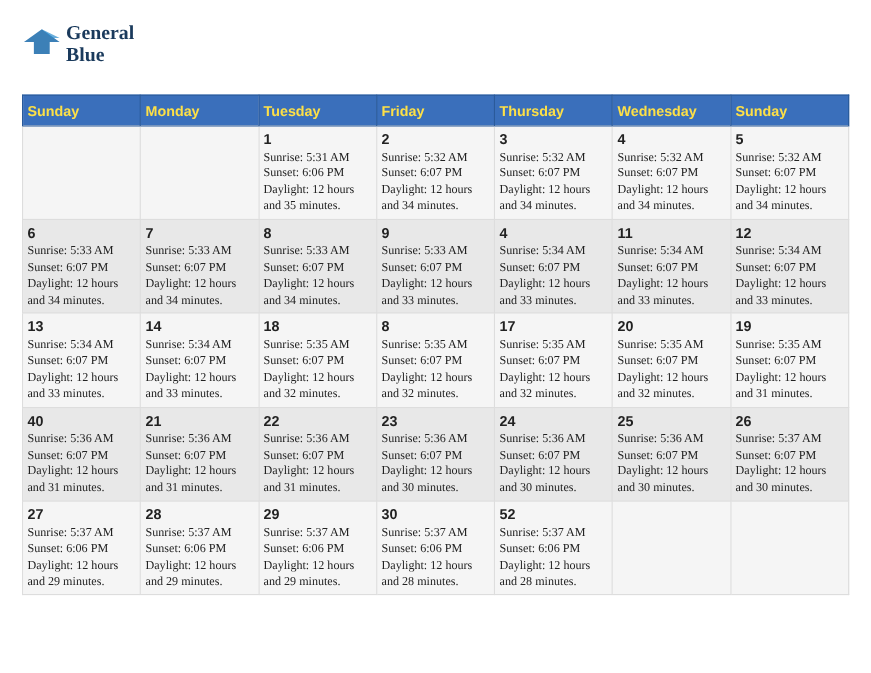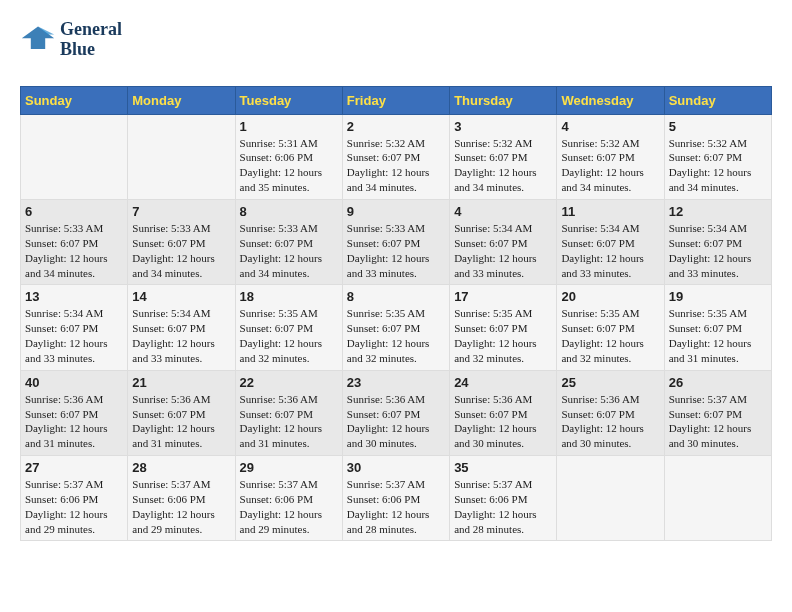--- a/index.html
+++ b/index.html
@@ -310,21 +310,21 @@
 Sunset: 6:06 PM
 Daylight: 12 hours and 29 minutes.</div>
         </td>
         <td>
           <span class="day-number">30</span>
           <div class="cell-info" style="white-space: pre-line;">Sunrise: 5:37 AM
 Sunset: 6:06 PM
 Daylight: 12 hours and 28 minutes.</div>
         </td>
         <td>
-          <span class="day-number">35</span>
+          <span class="day-number">52</span>
           <div class="cell-info" style="white-space: pre-line;">Sunrise: 5:37 AM
 Sunset: 6:06 PM
 Daylight: 12 hours and 28 minutes.</div>
         </td>
         <td class="empty-cell"></td>
         <td class="empty-cell"></td>
       </tr>
     </tbody>
 </table>
 

